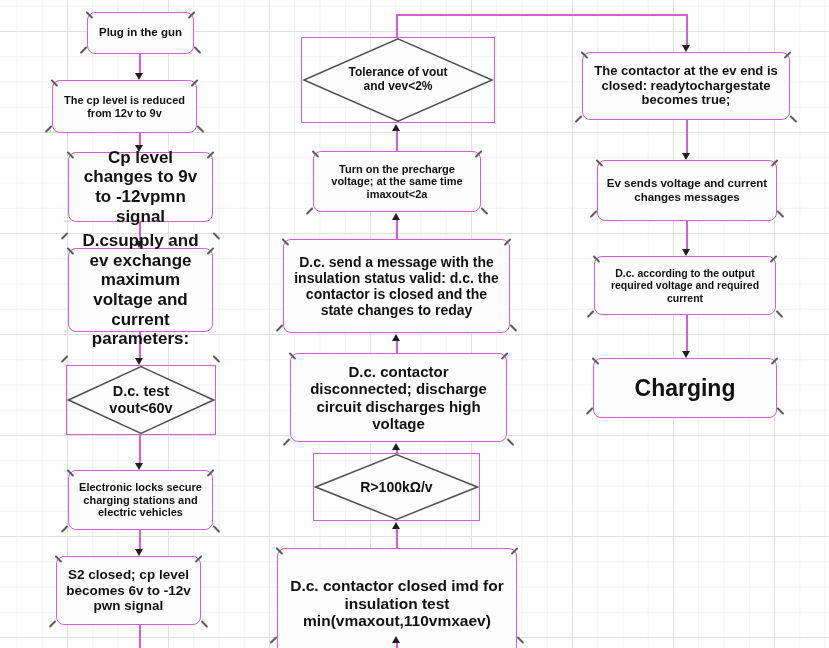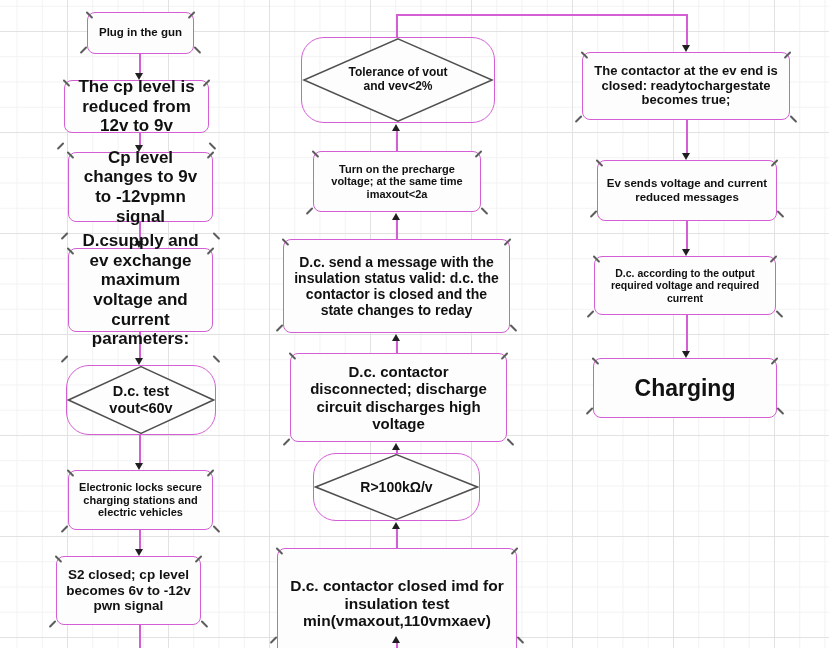--- a/index.html
+++ b/index.html
@@ -18,21 +18,21 @@
     background-image:
       linear-gradient(#e2e2e2 1px, transparent 1px),
       linear-gradient(90deg,#e2e2e2 1px, transparent 1px),
       linear-gradient(#f2f2f2 1px, transparent 1px),
       linear-gradient(90deg,#f2f2f2 1px, transparent 1px);
     background-size:101px 101px,101px 101px,25.25px 25.25px,25.25px 25.25px;
     background-position:67px 31px,67px 31px,67px 31px,67px 31px;
   }
   .node{
     position:absolute;display:flex;align-items:center;justify-content:center;
-    text-align:center;color:var(--txt);font-weight:700;border-radius:23px;
+    text-align:center;color:var(--txt);font-weight:700;
   }
   .rect{
     background:#fdfdfd;border:1.5px solid var(--accent);border-radius:8px;
   }
   .label{position:relative;width:100%;padding:2px 6px;line-height:1.15;z-index:2;}
   
   .rect::before,.rect::after,
   .rect .label::before,.rect .label::after{
     content:"";position:absolute;width:9px;height:1.8px;background:#5d5d5d;border-radius:1px;z-index:3;
   }
@@ -55,21 +55,21 @@
 </style>
 </head>
 <body>
 
 <div class="canvas">
 
   <div class="node rect" style="left:87px;top:12px;width:107px;height:42px;font-size:11.5px">
     <div class="label">Plug in the gun</div>
   </div>
 
-  <div class="node rect" style="left:64px;top:80px;width:145px;height:53px;font-size:17px">
+  <div class="node rect" style="left:52px;top:80px;width:145px;height:53px;font-size:11px">
     <div class="label">The cp level is reduced from 12v to 9v</div>
   </div>
 
   <div class="node rect" style="left:68px;top:152px;width:145px;height:70px;font-size:17px">
     <div class="label">Cp level changes to 9v to -12vpmn signal</div>
   </div>
 
   <div class="node rect" style="left:68px;top:248px;width:145px;height:84px;font-size:17px">
     <div class="label">D.csupply and ev exchange maximum voltage and current parameters:</div>
   </div>
@@ -117,21 +117,21 @@
 
   <div class="node rect" style="left:277px;top:548px;width:240px;height:111px;font-size:15.5px">
     <div class="label">D.c. contactor closed imd for insulation test min(vmaxout,110vmxaev)</div>
   </div>
 
   <div class="node rect" style="left:582px;top:52px;width:208px;height:68px;font-size:13px">
     <div class="label">The contactor at the ev end is closed: readytochargestate becomes true;</div>
   </div>
 
   <div class="node rect" style="left:597px;top:160px;width:180px;height:61px;font-size:11.5px">
-    <div class="label">Ev sends voltage and current reduced messages</div>
+    <div class="label">Ev sends voltage and current changes messages</div>
   </div>
 
   <div class="node rect" style="left:593px;top:358px;width:184px;height:60px;font-size:23px">
     <div class="label">Charging</div>
   </div>
 
   <div class="node rect" style="left:594px;top:256px;width:182px;height:59px;font-size:10.5px">
     <div class="label">D.c. according to the output required voltage and required current</div>
   </div>
 

